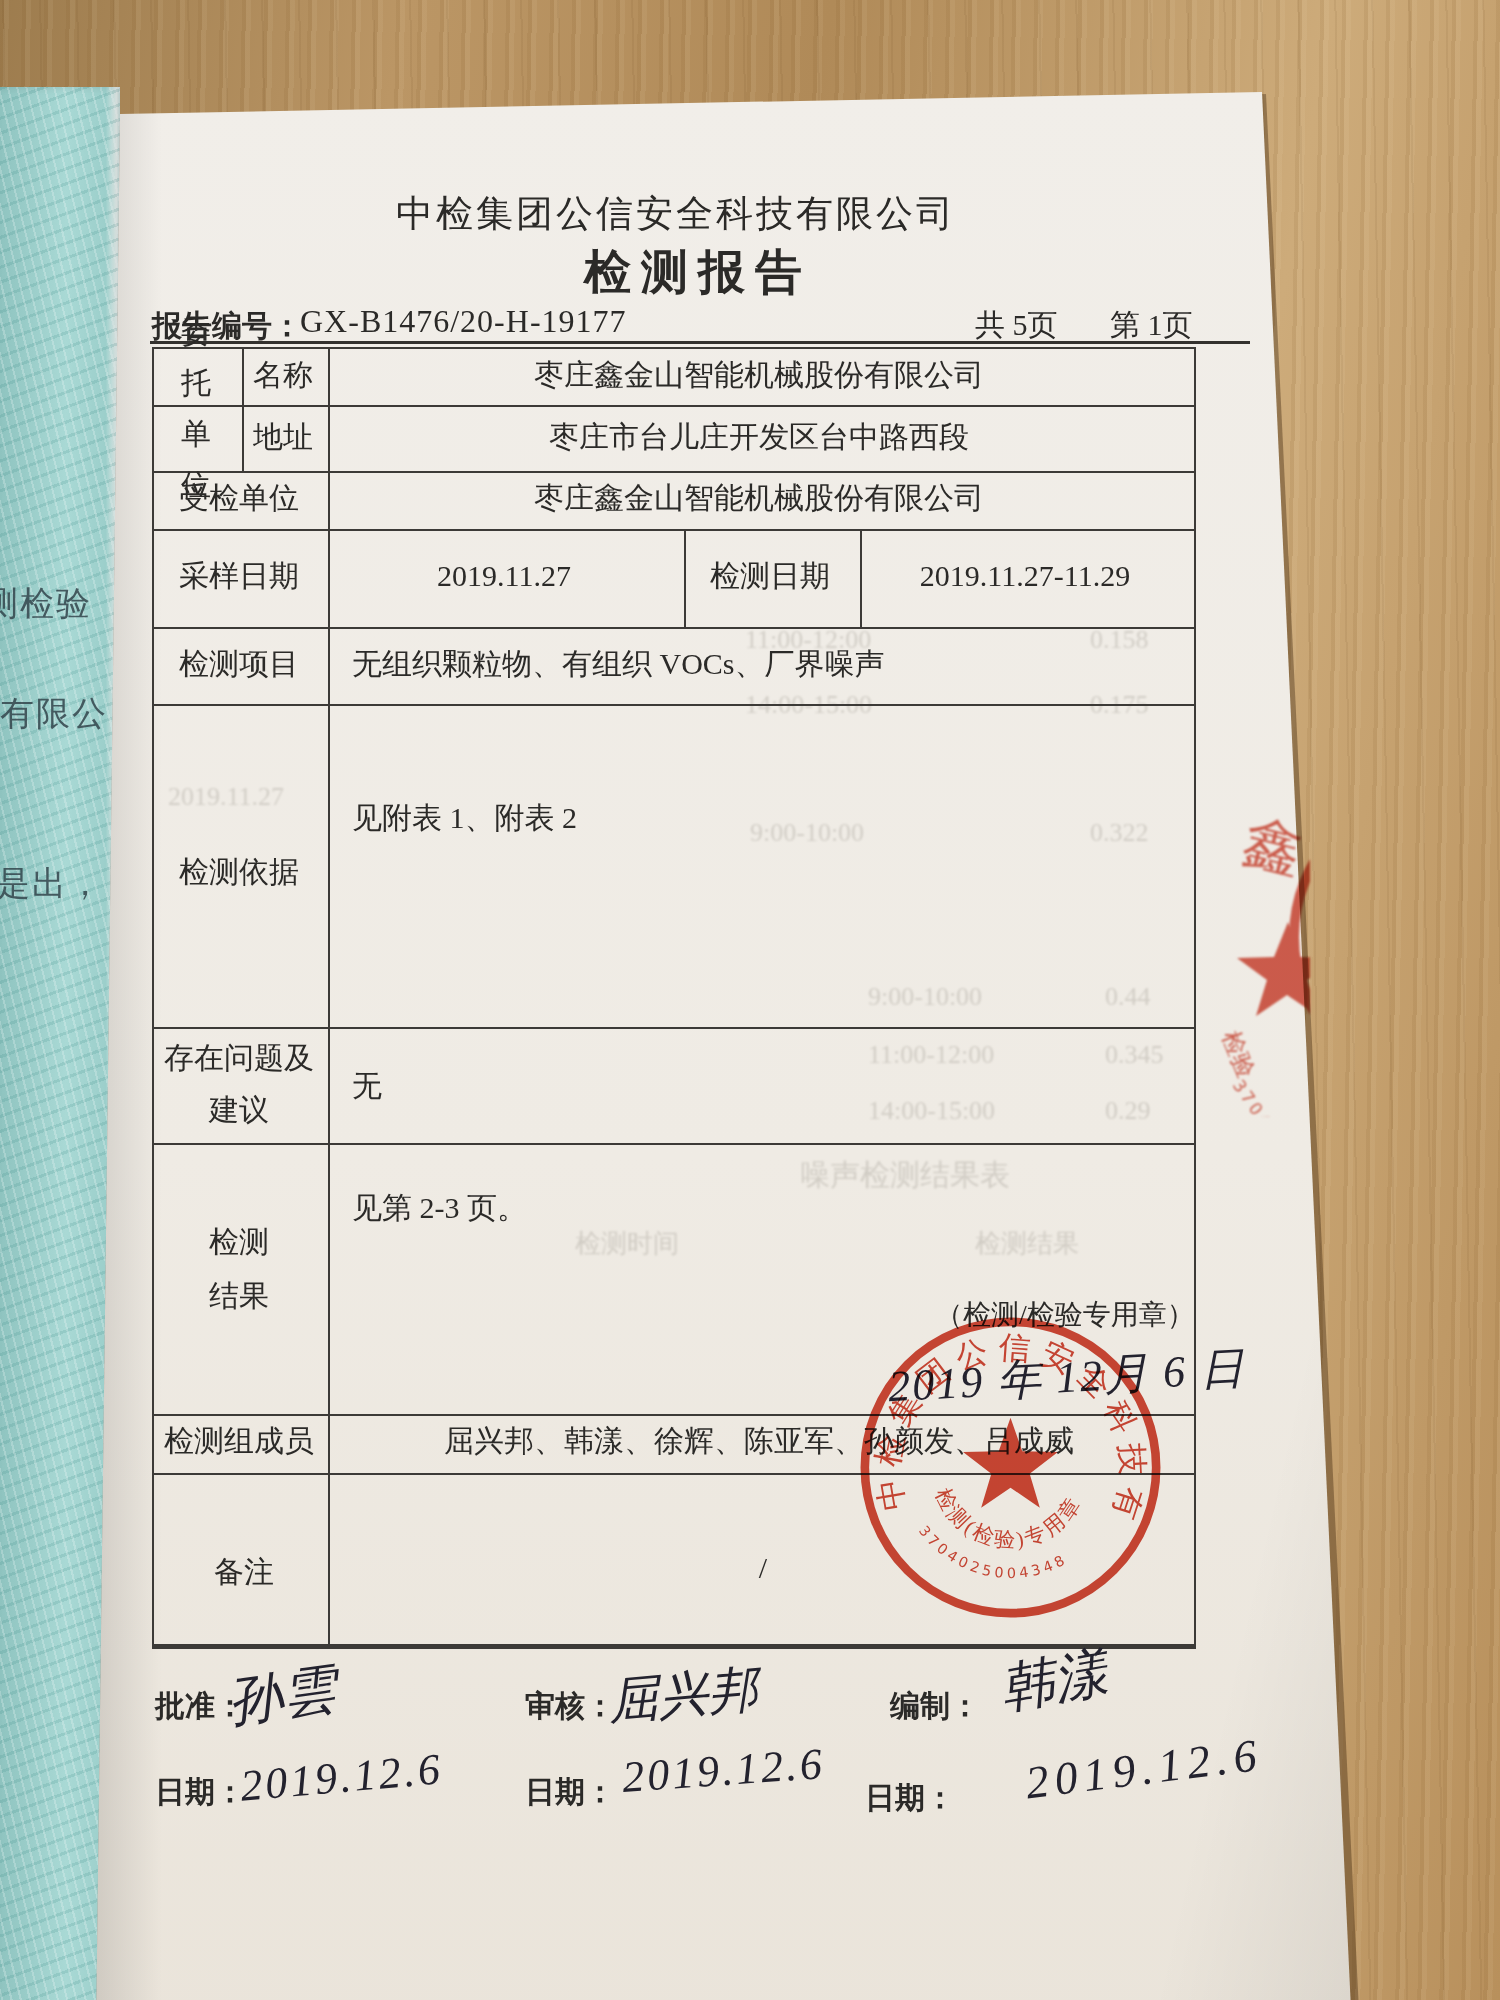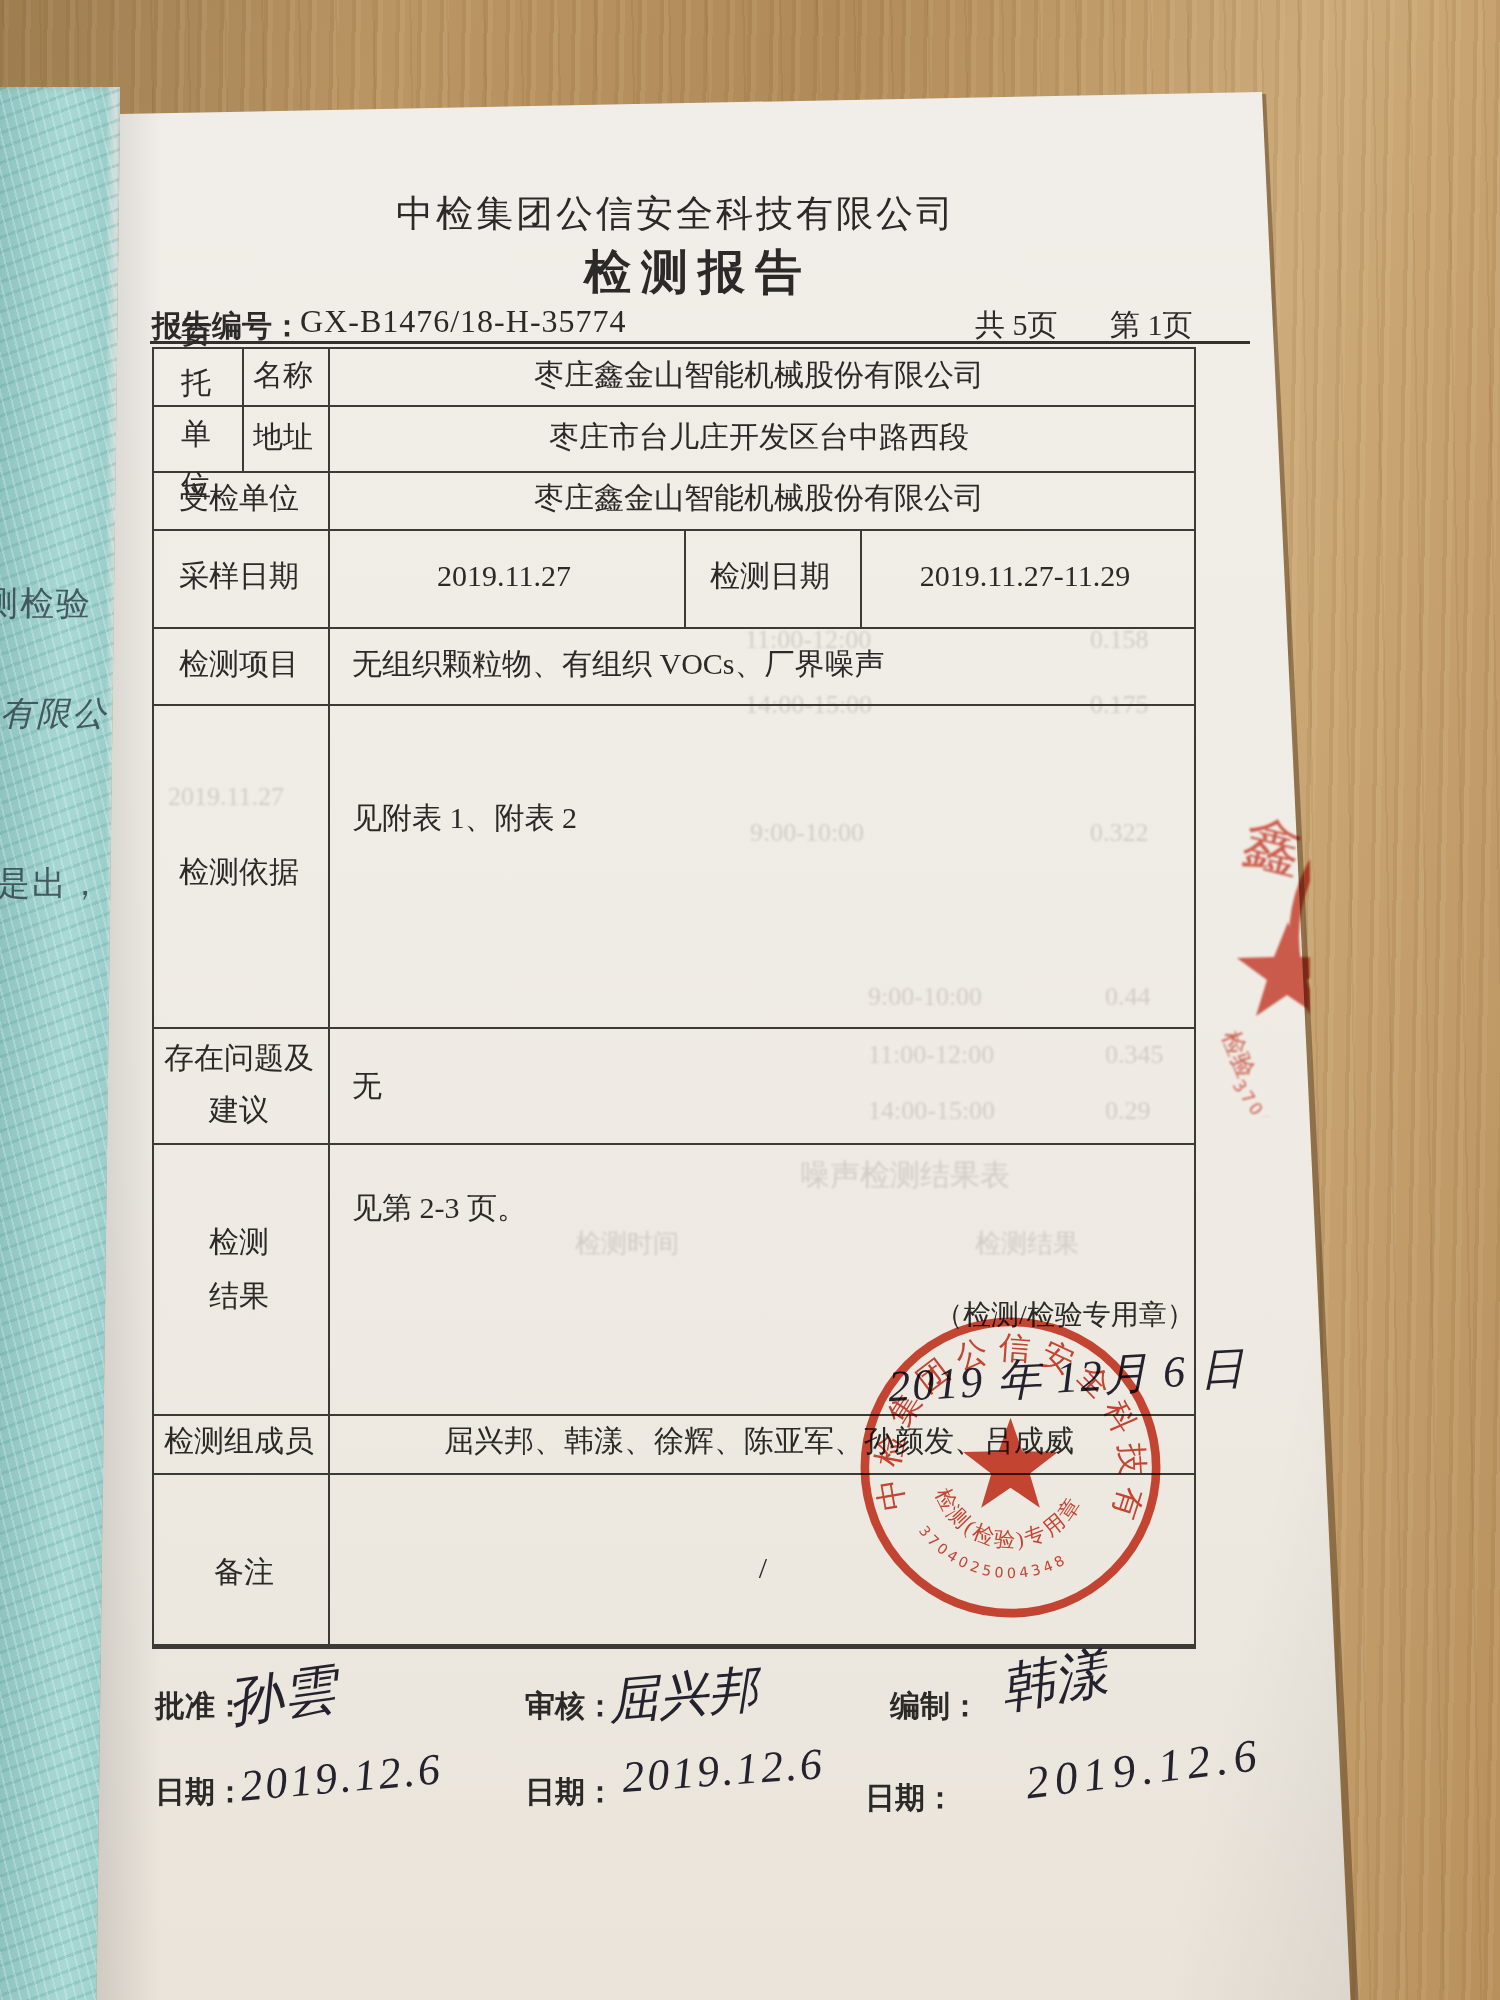--- a/index.html
+++ b/index.html
@@ -58,21 +58,21 @@
   .ghost{position:absolute;color:#8d887e;opacity:.30;filter:blur(1.3px);font-size:26px;white-space:nowrap;}
   
   .stamp-wrap{left:838px;top:1263px;width:345px;height:345px;mix-blend-mode:multiply;filter:blur(.5px);opacity:.92;}
   .edge-stamp{left:1192px;top:735px;width:118px;height:350px;overflow:hidden;mix-blend-mode:multiply;filter:blur(1.1px);opacity:.8;}
 </style>
 </head>
 <body>
 
 <div class="abs cover">
   <span class="abs cover-txt" style="left:-16px;top:462px;">测检验</span>
-  <span class="abs cover-txt" style="left:0px;top:572px;font-style:italic;">有限公</span>
+  <span class="abs cover-txt" style="left:0px;top:572px;">有限公</span>
   <span class="abs cover-txt" style="left:-4px;top:742px;">是出，</span>
 </div>
 
 <div class="abs page-shadow"></div>
 <div class="abs page"></div>
 
 <div>
   <span class="ghost" style="left:745px;top:625px;">11:00-12:00</span>
   <span class="ghost" style="left:1090px;top:625px;">0.158</span>
   <span class="ghost" style="left:745px;top:690px;">14:00-15:00</span>
@@ -87,21 +87,21 @@
   <span class="ghost" style="left:1105px;top:1096px;">0.29</span>
   <span class="ghost" style="left:168px;top:782px;">2019.11.27</span>
   <span class="ghost" style="left:800px;top:1155px;font-size:30px;">噪声检测结果表</span>
   <span class="ghost" style="left:575px;top:1226px;">检测时间</span>
   <span class="ghost" style="left:975px;top:1226px;">检测结果</span>
 </div>
 
 <span class="t org-title center" style="left:676px;top:214px;">中检集团公信安全科技有限公司</span>
 <span class="t doc-title center" style="left:678px;top:272px;margin-left:20px;">检测报告</span>
 <span class="t h30 bold" style="left:152px;top:306px;">报告编号：</span>
-<span class="t h32" style="left:300px;top:303px;letter-spacing:1px;">GX-B1476/18-H-35774</span>
+<span class="t h32" style="left:300px;top:303px;letter-spacing:1px;">GX-B1476/20-H-19177</span>
 <span class="t h30" style="left:975px;top:305px;">共 5页</span>
 <span class="t h30" style="left:1110px;top:305px;">第 1页</span>
 <div class="rule" style="left:150px;top:341px;width:1100px;height:3px;"></div>
 
 <div class="tbl">
   <div class="hl" style="top:56px;"></div>
   <div class="hl" style="top:122px;"></div>
   <div class="hl" style="top:180px;"></div>
   <div class="hl" style="top:278px;"></div>
   <div class="hl" style="top:355px;"></div>

